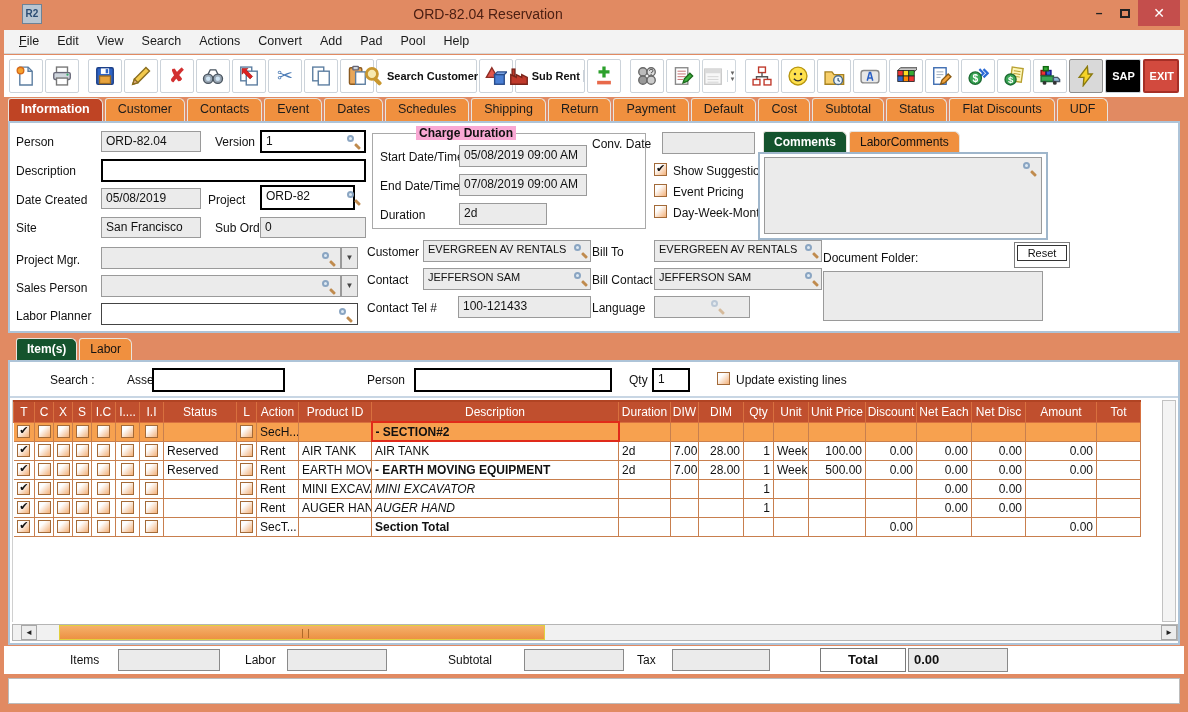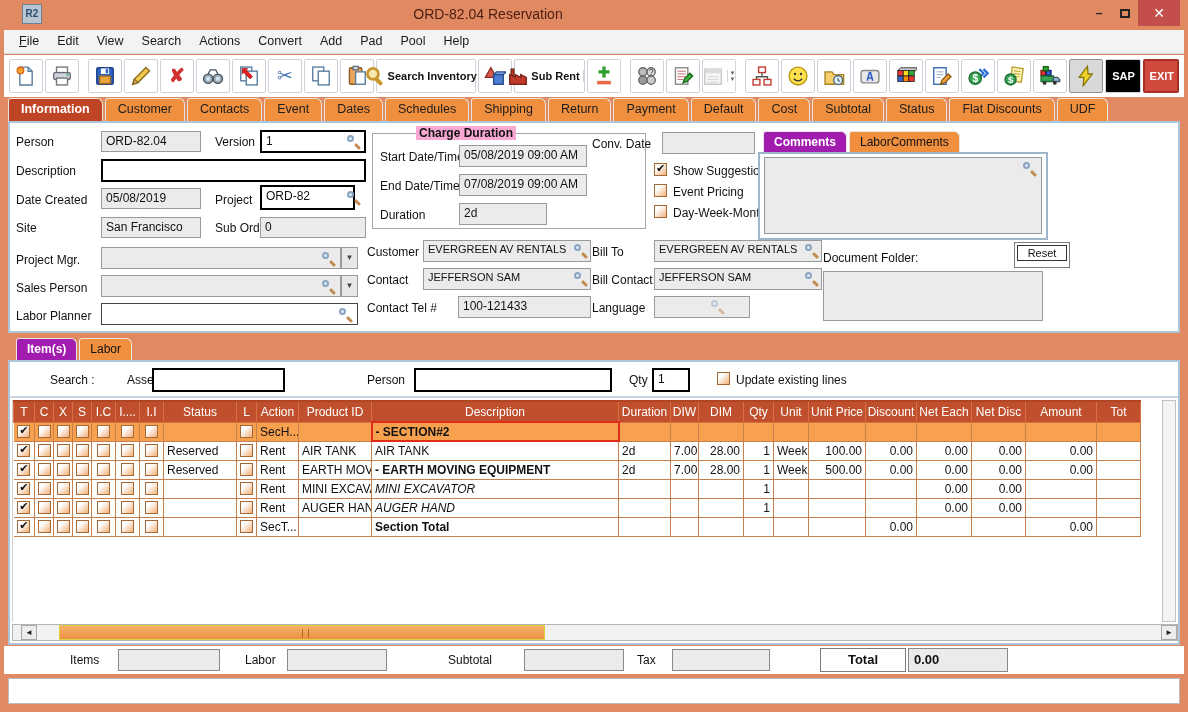--- a/index.html
+++ b/index.html
@@ -43,21 +43,21 @@
   .thin{background:#fff;border:1px solid #444;}
   .mag{position:absolute;width:15px;height:15px;}
   .mag i{position:absolute;left:1px;top:1px;width:7px;height:7px;border:2px solid #8aa5c2;border-radius:50%;background:#dfeaf4;}
   .mag b{position:absolute;right:0;bottom:1px;width:7px;height:3px;background:#c08b4e;transform:rotate(45deg);border-radius:1px;}
   .ddbtn{position:absolute;width:17px;background:#e8e8e8;border:1px solid #9a9a9a;color:#444;font-size:8px;text-align:center;}
   .cb{position:absolute;width:13px;height:13px;border:1px solid #a36a38;background:linear-gradient(135deg,#fdfdfd 30%,#f3b078);}
   .cb.on::after{content:"\2714";position:absolute;left:1px;top:-2px;font-size:11px;color:#111;}
   .grp{position:absolute;border:1px solid #a9a9a9;}
   .grp-title{position:absolute;top:-8px;left:7px;background:#f9a8d4;padding:0 3px;font-weight:bold;margin-left:36px;}
   .subtab{height:22px;padding:3px 10px 0 10px;background:#f0903f;border:1px solid #e8e4de;border-bottom:none;border-radius:3px 6px 0 0;margin-right:2px;font-size:12px;display:inline-block;}
-  .subtab.sel{background:#a21caf;color:#fff;font-weight:bold;}
+  .subtab.sel{background:#14532d;color:#fff;font-weight:bold;}
   .btn{position:absolute;background:#fff;border:1px solid #7d7d7d;text-align:center;}
   .btn .inner{margin:2px;border:1px solid #333;font-size:11px;padding:1px 4px;}
   
   #itemstabs{position:absolute;left:16px;top:338px;}
   #itemspanel{left:8px;top:360px;width:1172px;height:285px;}
   #searchrow{position:absolute;left:0;top:0;width:1168px;height:36px;background:#fff;border-bottom:2px solid #c8d6e4;}
   #tablewrap{position:absolute;left:2px;top:38px;width:1152px;height:222px;overflow:hidden;border-left:1px solid #d0d0d0;}
   table.grid{border-collapse:collapse;table-layout:fixed;width:1128px;}
   table.grid th{background:#c04f2e;color:#fff;font-weight:normal;font-size:12px;height:21px;border:1px solid #d8703f;border-top:2px solid #b14423;overflow:hidden;white-space:nowrap;padding:0 1px;}
   table.grid td{height:19px;border-right:1px solid #c87f4e;border-bottom:1px solid #c87f4e;font-size:12px;padding:0 3px;overflow:hidden;white-space:nowrap;background:#fff;}
@@ -183,21 +183,21 @@
           </svg>
         </span>
       </div>
       <div class="tb">
         <span style="display:inline-flex">
           <svg viewBox="0 0 16 16">
             <circle cx="6.5" cy="6.5" r="4" fill="#f7e9b0" stroke="#c9972e" stroke-width="2"></circle>
             <rect x="8.6" y="9.4" width="6.5" height="3" rx="1" transform="rotate(45 10 10)" fill="#c9972e"></rect>
           </svg>
         </span>
-        <span class="tb-label">Search Inventory</span>
+        <span class="tb-label">Search Customer</span>
         <span class="dd">▼<br>▼</span>
       </div>
       <div class="tb">
         <span style="display:inline-flex">
           <svg viewBox="0 0 16 16">
             <path d="M5 2l4 7H1z" fill="#e2574c" stroke="#8d2c24"></path>
             <path d="M7 7l2-2h7l-2 2z" fill="#7fa8e8" stroke="#2a4c8a"></path>
             <rect x="7" y="7" width="7" height="7" fill="#4a7fd4" stroke="#2a4c8a"></rect>
           </svg>
         </span>
@@ -388,21 +388,21 @@
     <div class="mag" style="left:336px;top:11px">
         <i></i>
         <b></b>
       </div>
 
     <div class="lbl" style="left:6px;top:41px">Description</div>
     <div class="fld ed" style="left:91px;top:36px;width:265px;height:23px"></div>
 
     <div class="lbl" style="left:6px;top:70px">Date Created</div>
     <div class="fld ro" style="left:91px;top:65px;width:100px;height:21px">05/08/2019</div>
-    <div class="lbl" style="left:205px;top:70px">Project</div>
+    <div class="lbl" style="left:198px;top:70px">Project</div>
     <div class="fld ed" style="left:250px;top:62px;width:95px;height:25px">ORD-82</div>
     <div class="mag" style="left:336px;top:67px">
         <i></i>
         <b></b>
       </div>
 
     <div class="lbl" style="left:6px;top:98px">Site</div>
     <div class="fld ro" style="left:91px;top:94px;width:100px;height:21px">San Francisco</div>
     <div class="lbl" style="left:205px;top:98px">Sub Orders</div>
     <div class="fld ro" style="left:250px;top:94px;width:106px;height:21px">0</div>

